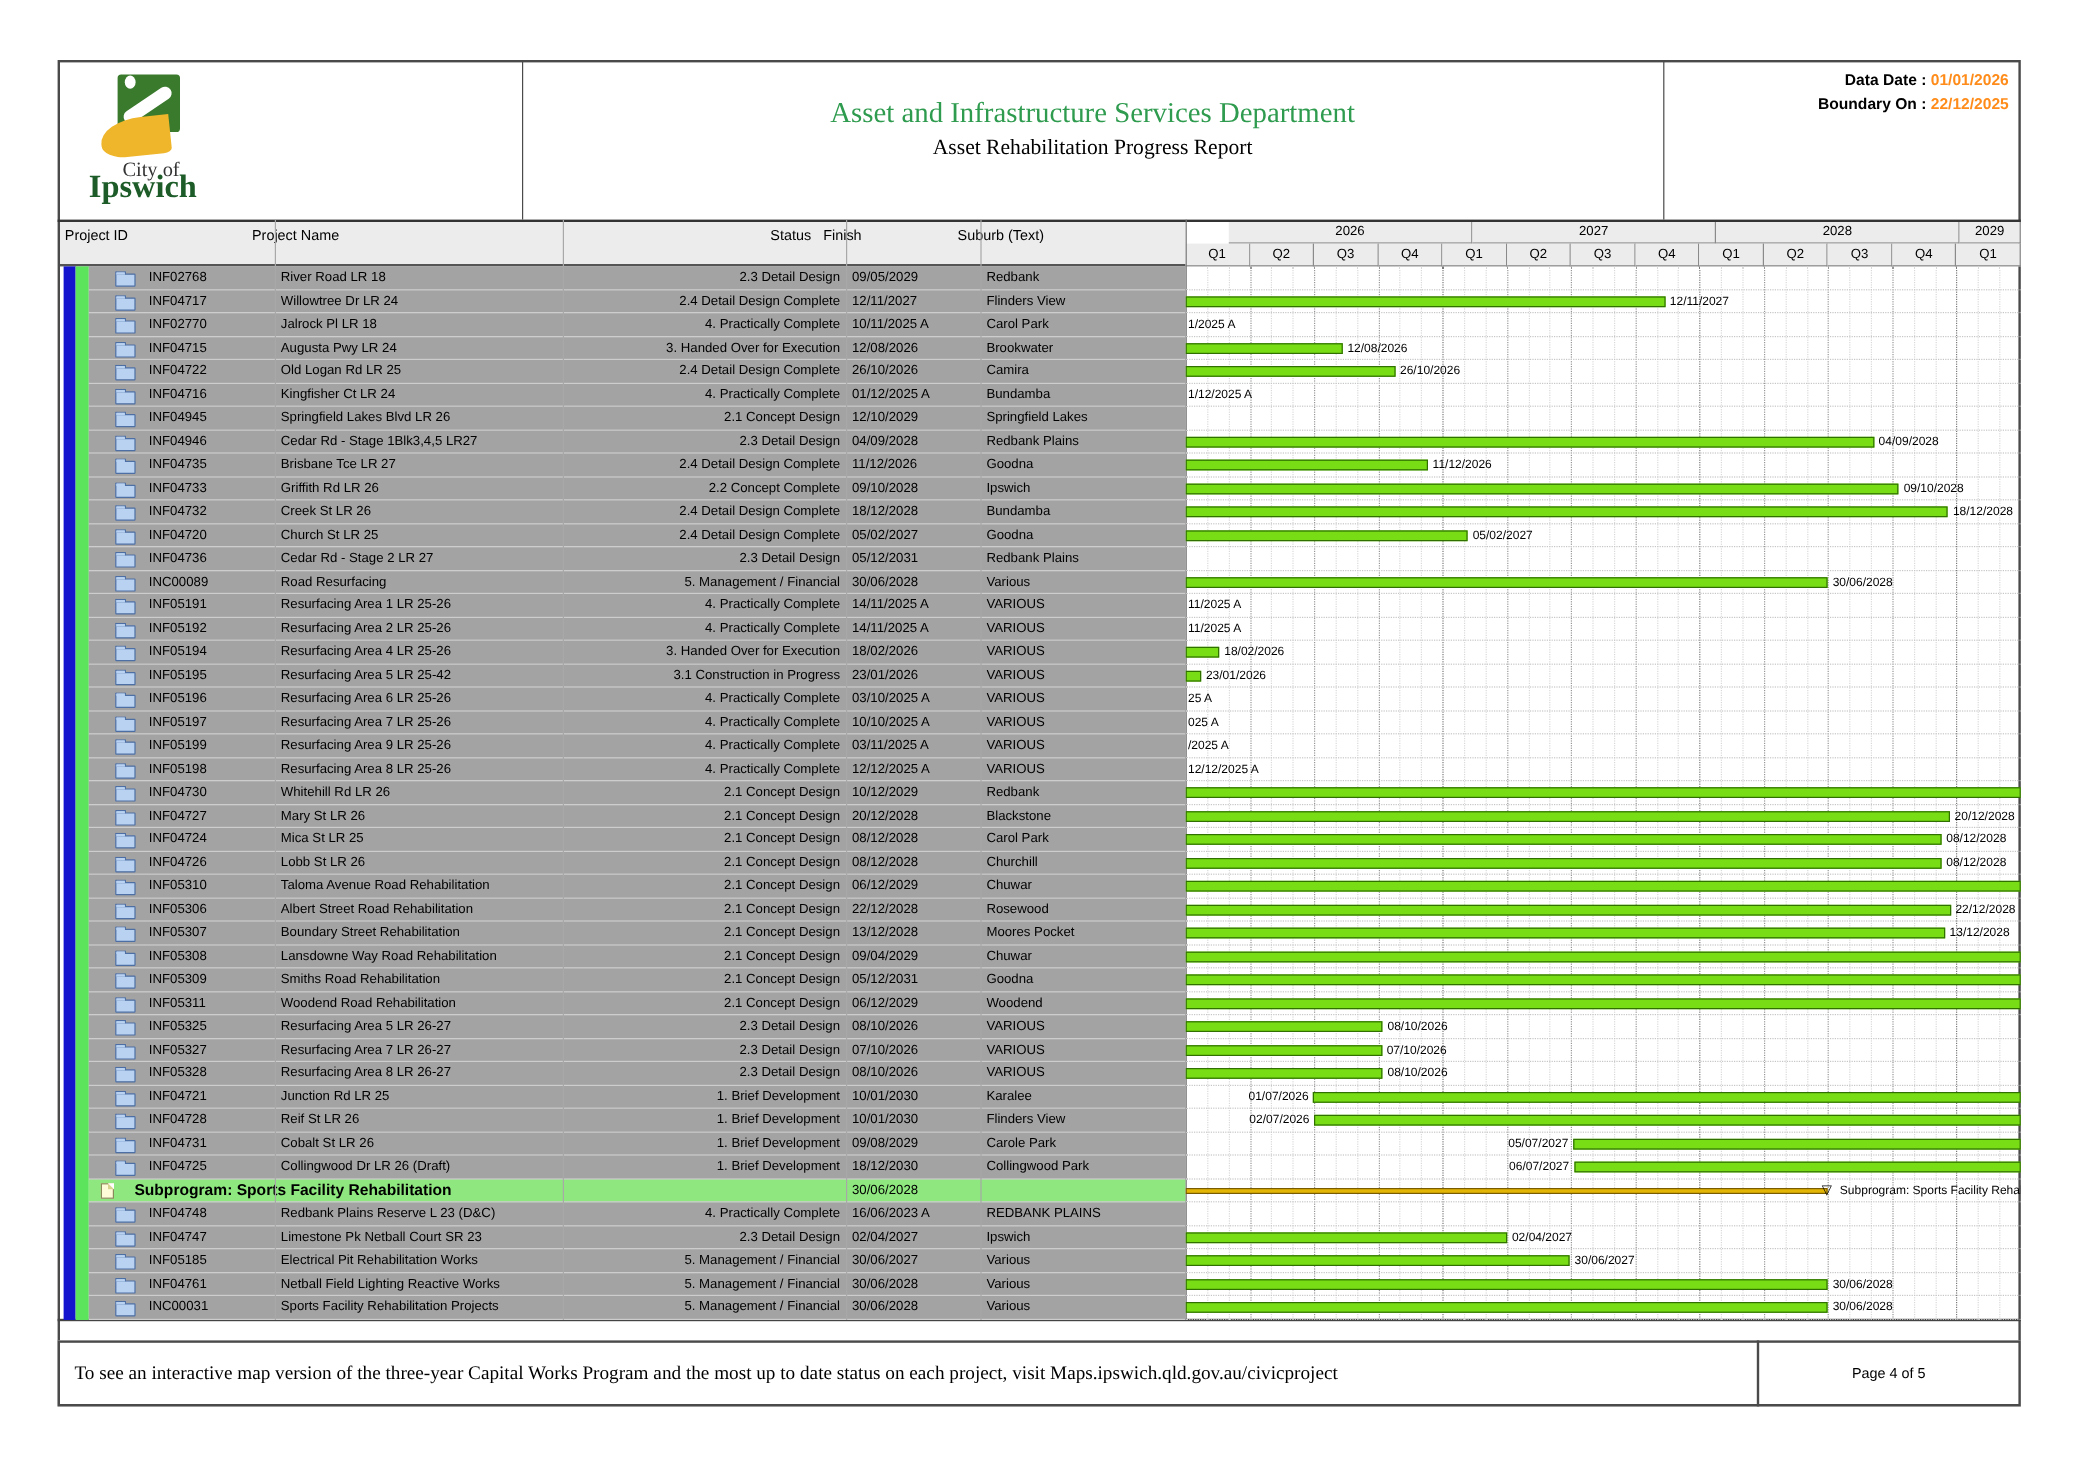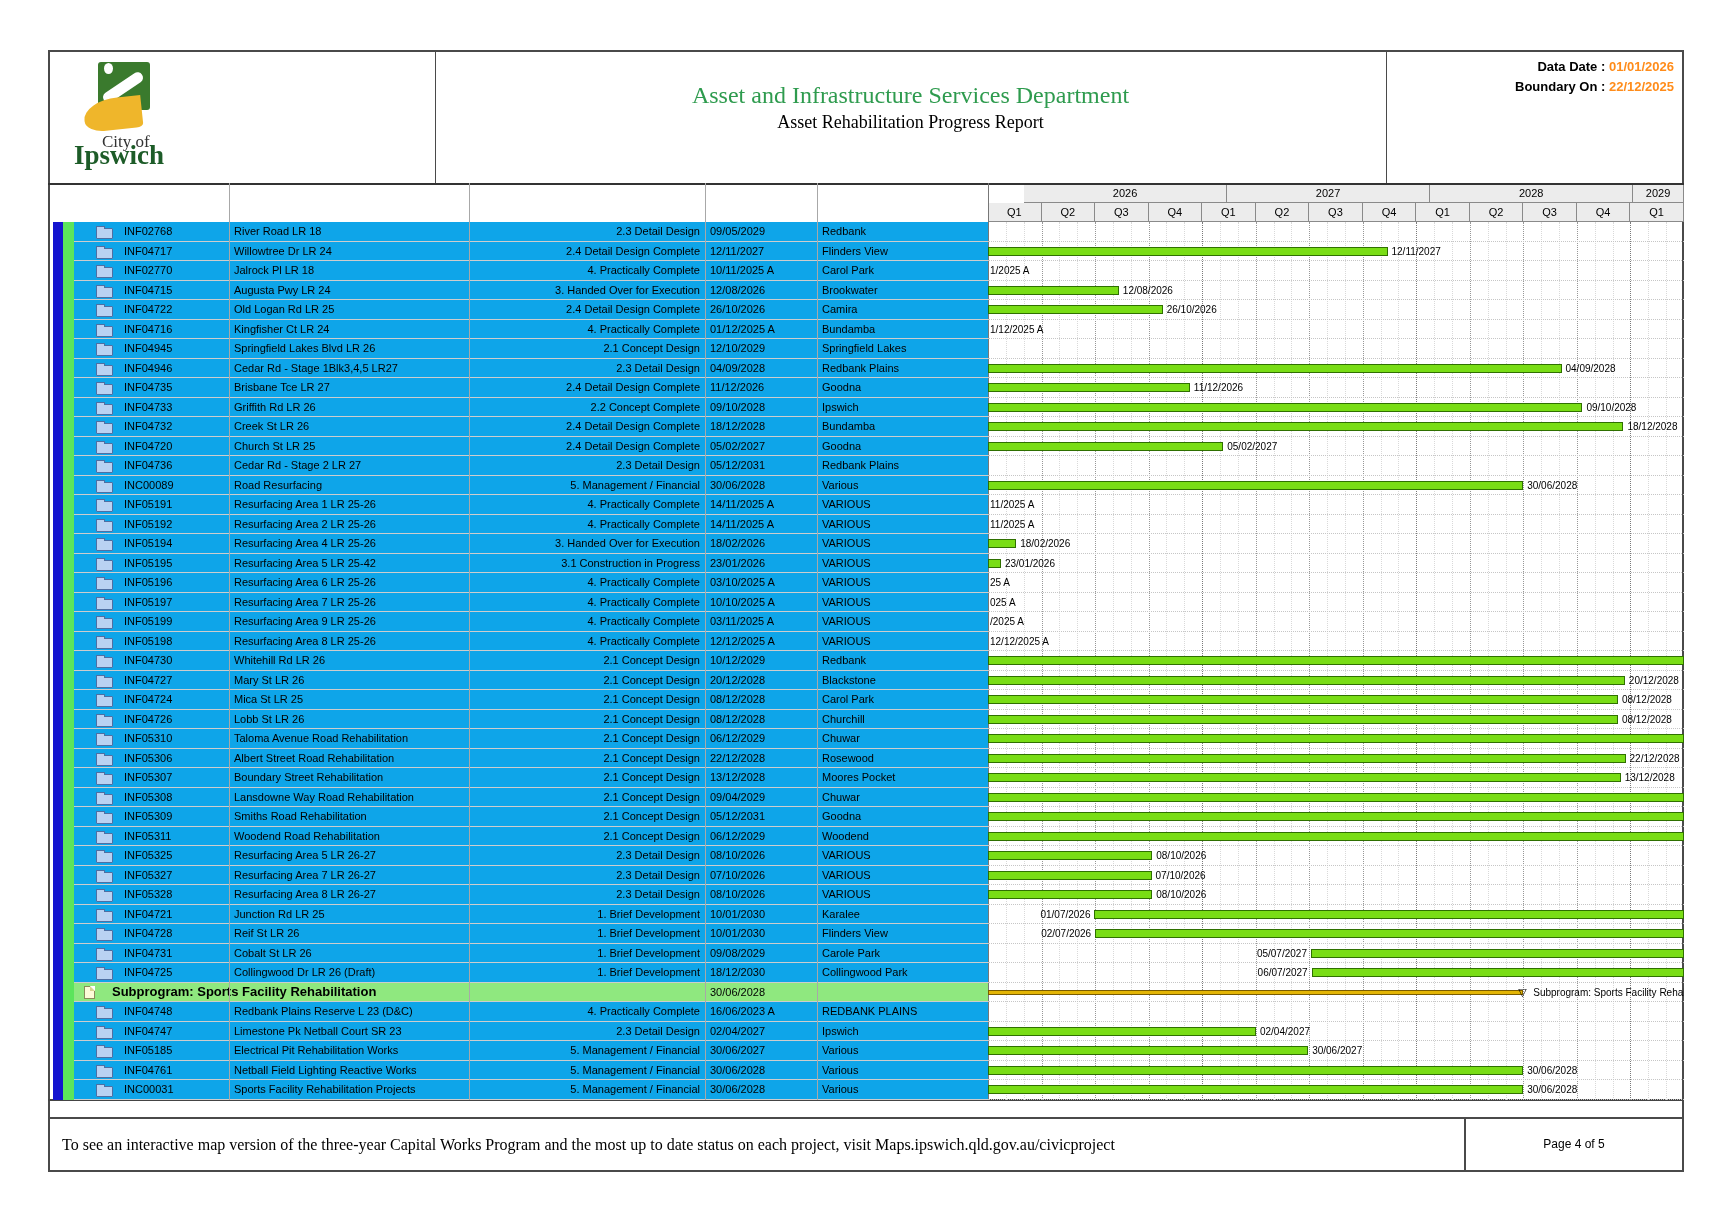--- a/index.html
+++ b/index.html
@@ -34,21 +34,21 @@
   #years-row{left:988px;top:185px;width:696px;height:18px;display:flex;}
   #quarters-row{left:988px;top:203px;width:696px;height:19px;display:flex;}
   .ycell,.qcell{box-sizing:border-box;background:#ececec;border-right:1px solid #8a8a8a;border-bottom:1px solid #8a8a8a;
         text-align:center;font-size:11px;overflow:hidden;}
   .ycell{line-height:17px;} .qcell{line-height:18px;}
   
   #strip-blue{left:53px;top:222px;width:10px;height:878px;background:#1414cf;}
   #strip-green{left:63px;top:222px;width:11px;height:878px;background:#5ce45c;}
   
   #rows{left:74px;top:222px;width:914px;height:878px;}
-  .row{position:relative;width:914px;height:19.5px;box-sizing:border-box;border-bottom:1px solid #cdcdcd;background:#0ea5e9;font-size:11px;}
+  .row{position:relative;width:914px;height:19.5px;box-sizing:border-box;border-bottom:1px solid #cdcdcd;background:#a3a3a3;font-size:11px;}
   .row.sub{background:#8fe87f;}
   .cell{position:absolute;top:0;line-height:18.5px;white-space:nowrap;overflow:hidden;}
   .c-id{left:50px;width:100px;}
   .c-name{left:160px;width:230px;}
   .c-status{left:250px;width:376px;text-align:right;}
   .c-finish{left:636px;width:105px;}
   .c-suburb{left:748px;width:162px;}
   .sub-name{left:38px;font-weight:bold;font-size:13px;line-height:18.5px;}
   .folder{position:absolute;left:22px;top:6px;width:15px;height:9px;background:#b9d2f2;border:1px solid #4e6fa3;border-radius:1px;}
   .folder::before{content:"";position:absolute;top:-3px;left:-1px;width:7px;height:2px;background:#b9d2f2;border:1px solid #4e6fa3;border-bottom:none;border-radius:1px 1px 0 0;}
@@ -95,20 +95,27 @@
     <div>
       <span>Data Date :</span>
       <span class="val" style="color:#ff8c1a;">01/01/2026</span>
     </div>
     <div>
       <span>Boundary On :</span>
       <span class="val" style="color:#ff8c1a;">22/12/2025</span>
     </div>
   </div>
 
+  <div class="abs" id="colhdr">
+    <div class="colhdr-label" style="left:4px;">Project ID</div>
+    <div class="colhdr-label" style="left:160px;">Project Name</div>
+    <div class="colhdr-label" style="left:250px;width:376px;text-align:right;">Status</div>
+    <div class="colhdr-label" style="left:636px;">Finish</div>
+    <div class="colhdr-label" style="left:748px;">Suburb (Text)</div>
+  </div>
 
   <div class="abs" id="years-row">
       <div class="ycell" style="width: 30.7692%; margin-left: 36px;">2026</div>
       <div class="ycell" style="width: 30.7692%;">2027</div>
       <div class="ycell" style="width: 30.7692%;">2028</div>
       <div class="ycell" style="width: 7.69231%;">2029</div>
     </div>
   <div class="abs" id="quarters-row">
       <div class="qcell" style="width: 7.69231%;">Q1</div>
       <div class="qcell" style="width: 7.69231%;">Q2</div>

